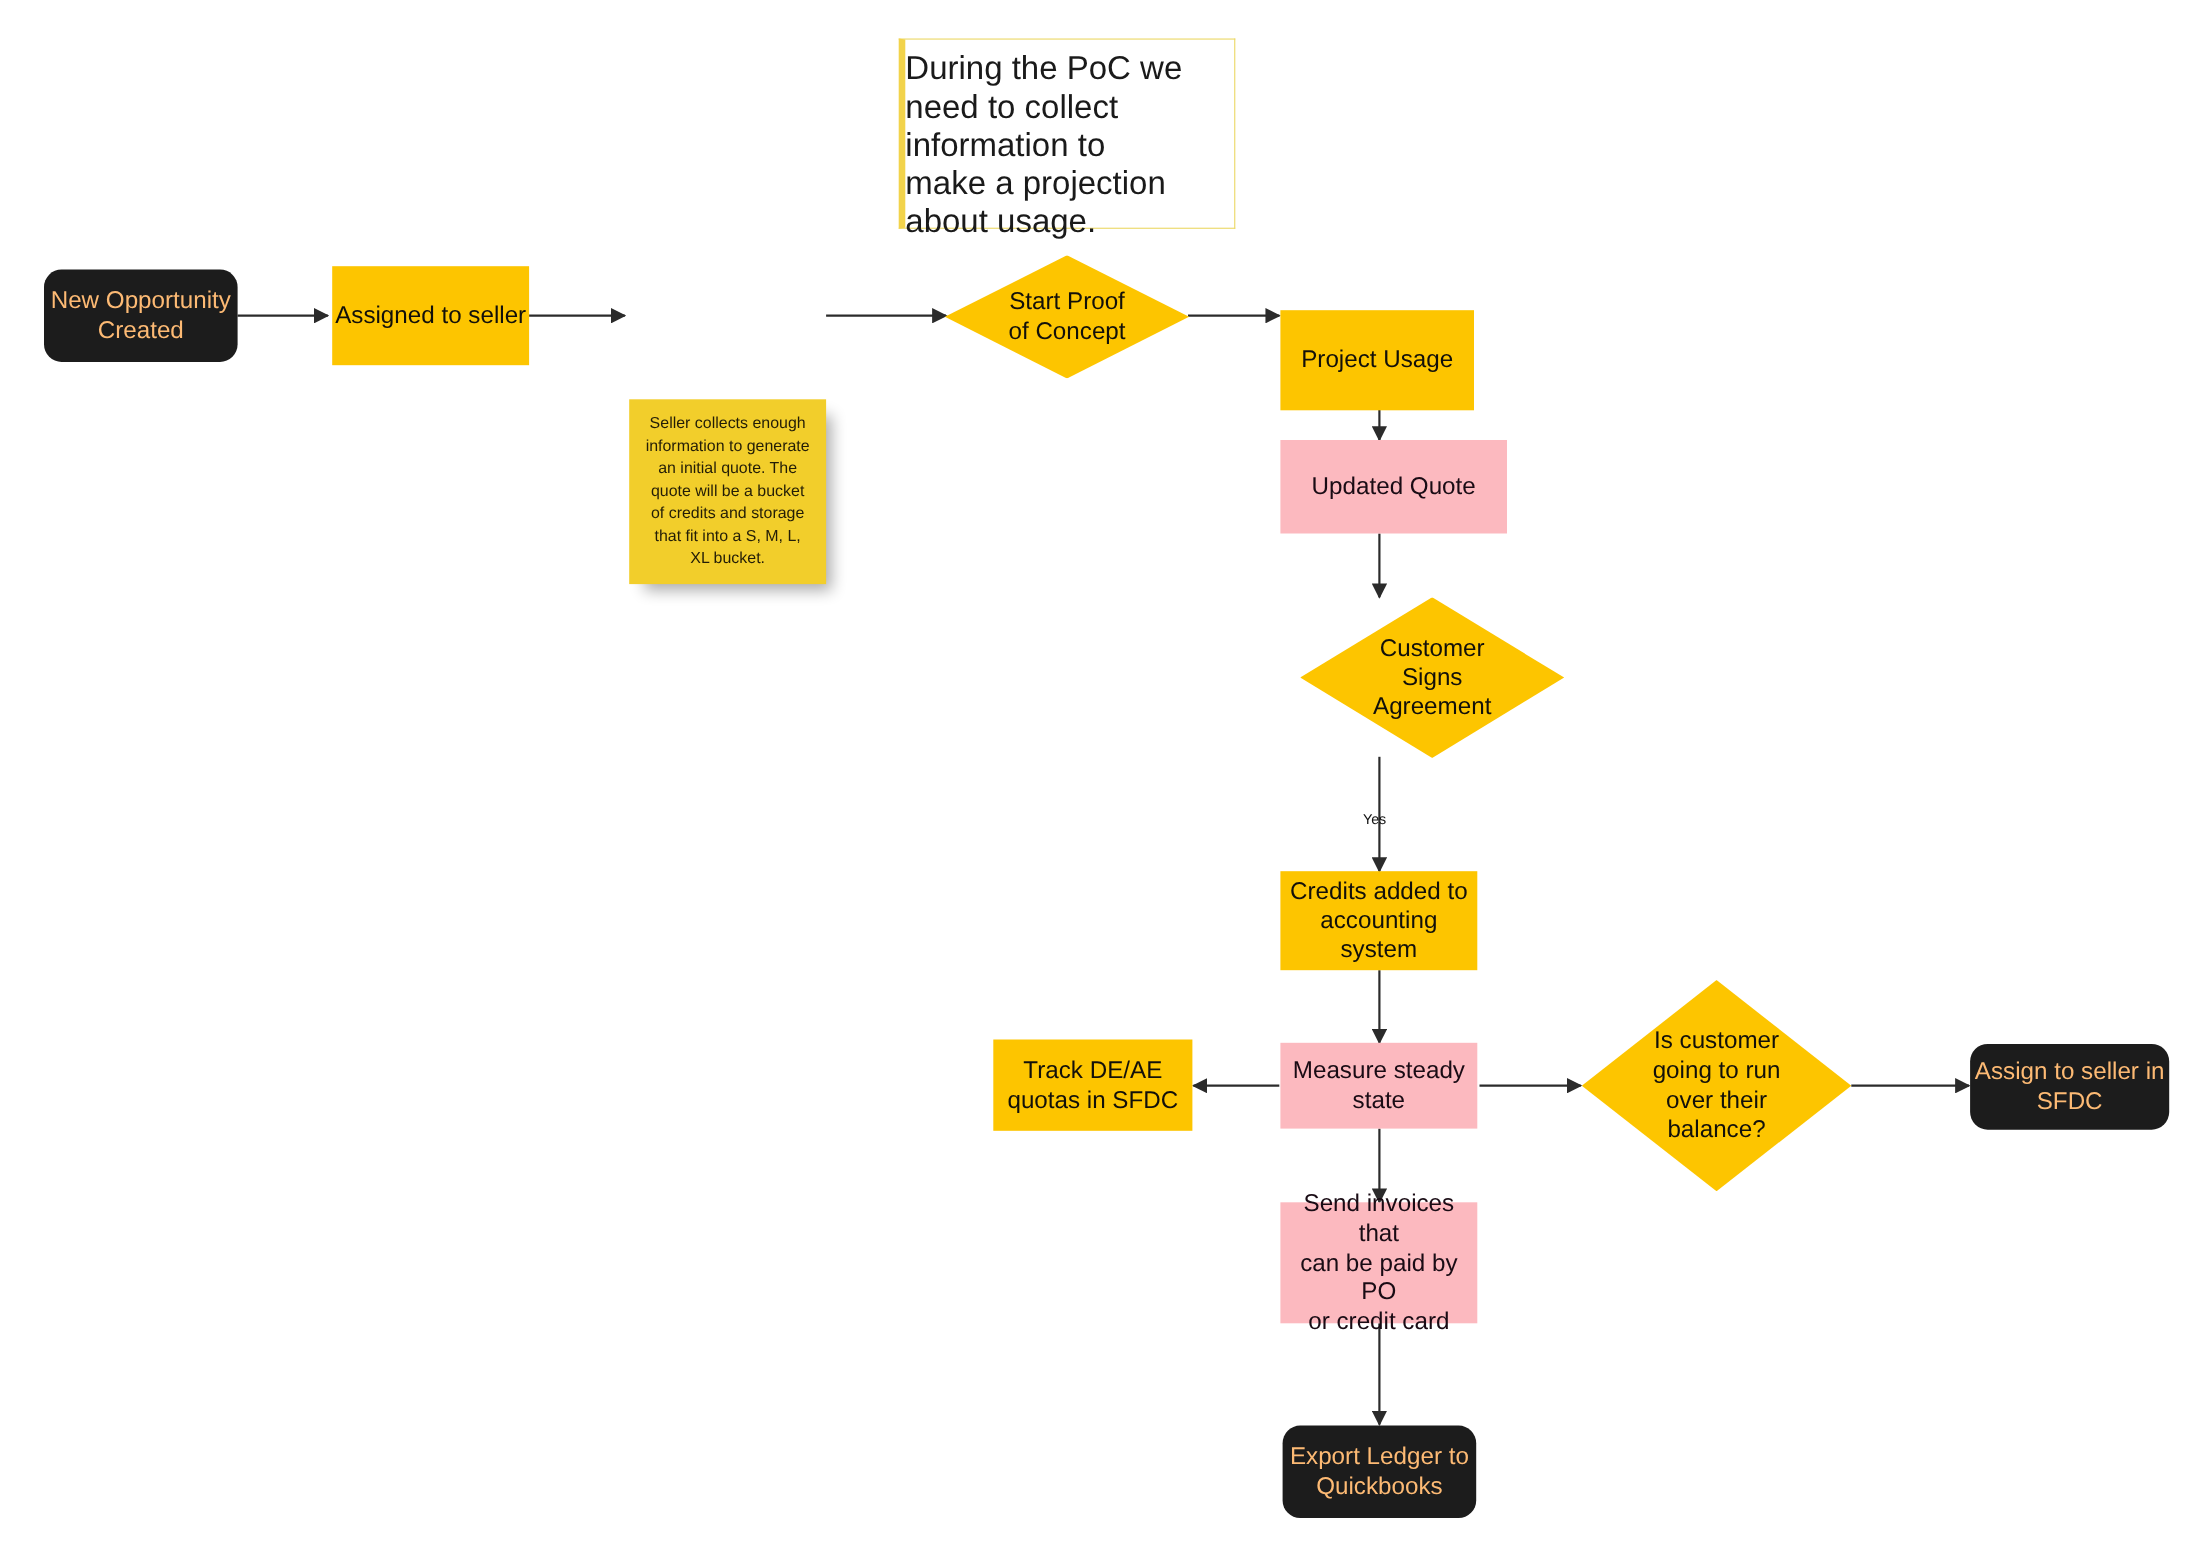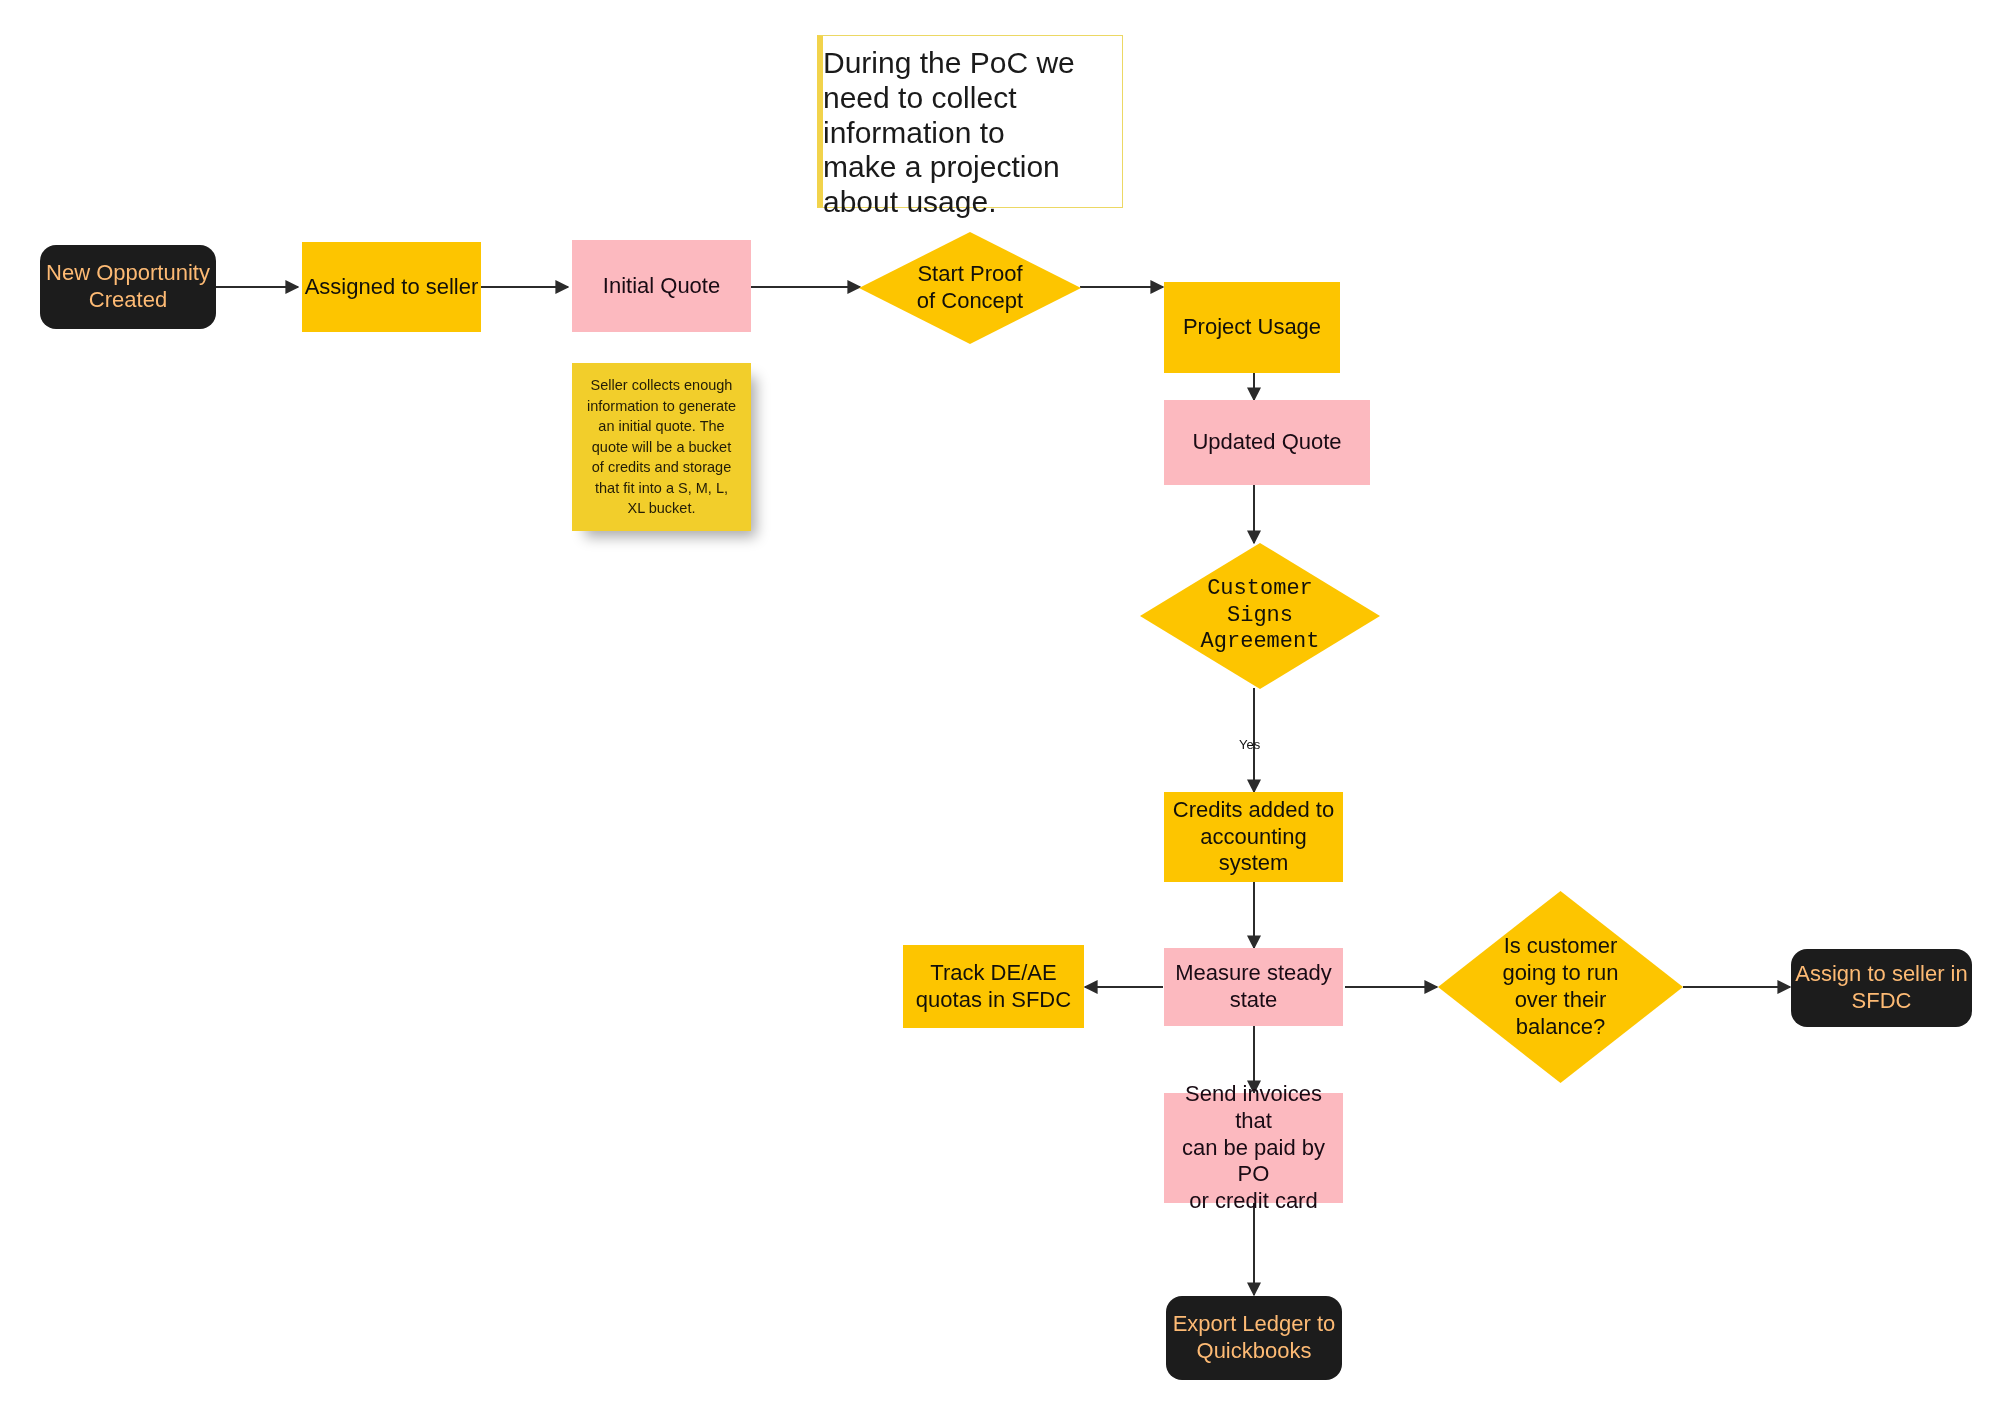--- a/index.html
+++ b/index.html
@@ -153,35 +153,34 @@
 need to collect
 information to
 make a projection
 about usage.</div>
 
   <div class="node terminal" style="left:40px; top:245px; width:176px; height:84px;">New Opportunity
 Created</div>
 
   <div class="node process-yellow" style="left:302px; top:242px; width:179px; height:90px;">Assigned to seller</div>
 
-  <div class="node process-pink" style="left:572px; top:240px; width:179px; height:92px;">Initial Quote</div>
 
   <div class="node decision" style="left:859px; top:232px; width:222px; height:112px;">
     <span class="diamond-shape"></span>
     <span class="diamond-label">Start Proof
 of Concept</span>
   </div>
 
   <div class="node process-yellow" style="left:1164px; top:242px; width:176px; height:91px;margin-top:40px;">Project Usage</div>
 
   <div class="sticky-note" style="left:572px; top:363px; width:179px; height:168px;">Seller collects enough information to generate an initial quote. The quote will be a bucket of credits and storage that fit into a S, M, L, XL bucket.</div>
 
   <div class="node process-pink" style="left:1164px; top:400px; width:206px; height:85px;">Updated Quote</div>
 
-  <div class="node decision" style="left:1140px; top:543px; width:240px; height:146px;font-family:Liberation Mono, monospace;">
+  <div class="node decision" style="left:1182px; top:543px; width:240px; height:146px;">
     <span class="diamond-shape"></span>
     <span class="diamond-label">Customer
 Signs
 Agreement</span>
   </div>
 
   <div class="edge-label" style="left:1239px; top:737px;">Yes</div>
 
   <div class="node process-yellow" style="left:1164px; top:792px; width:179px; height:90px;">Credits added to
 accounting

